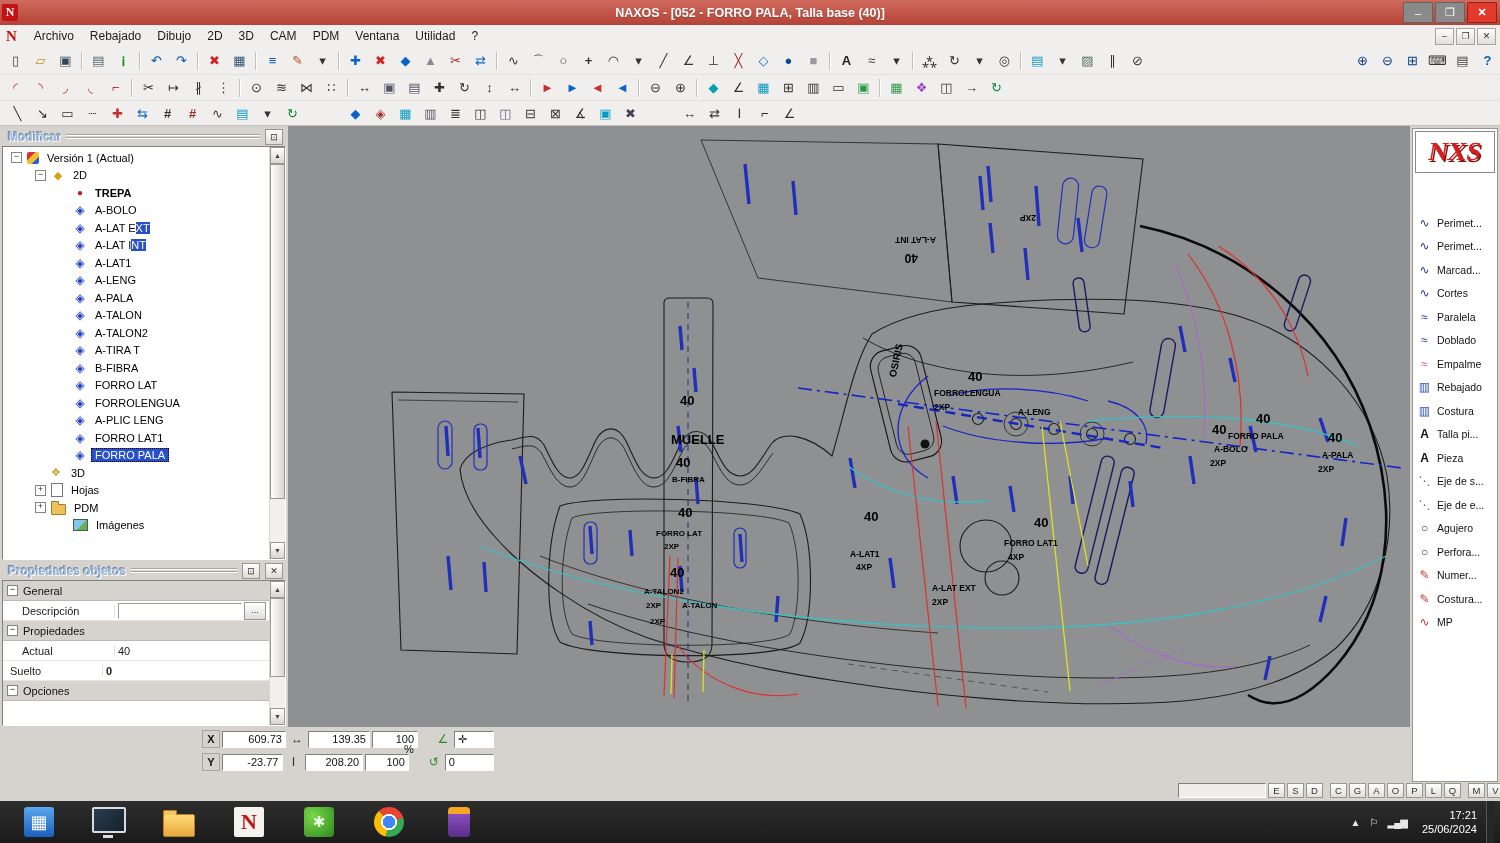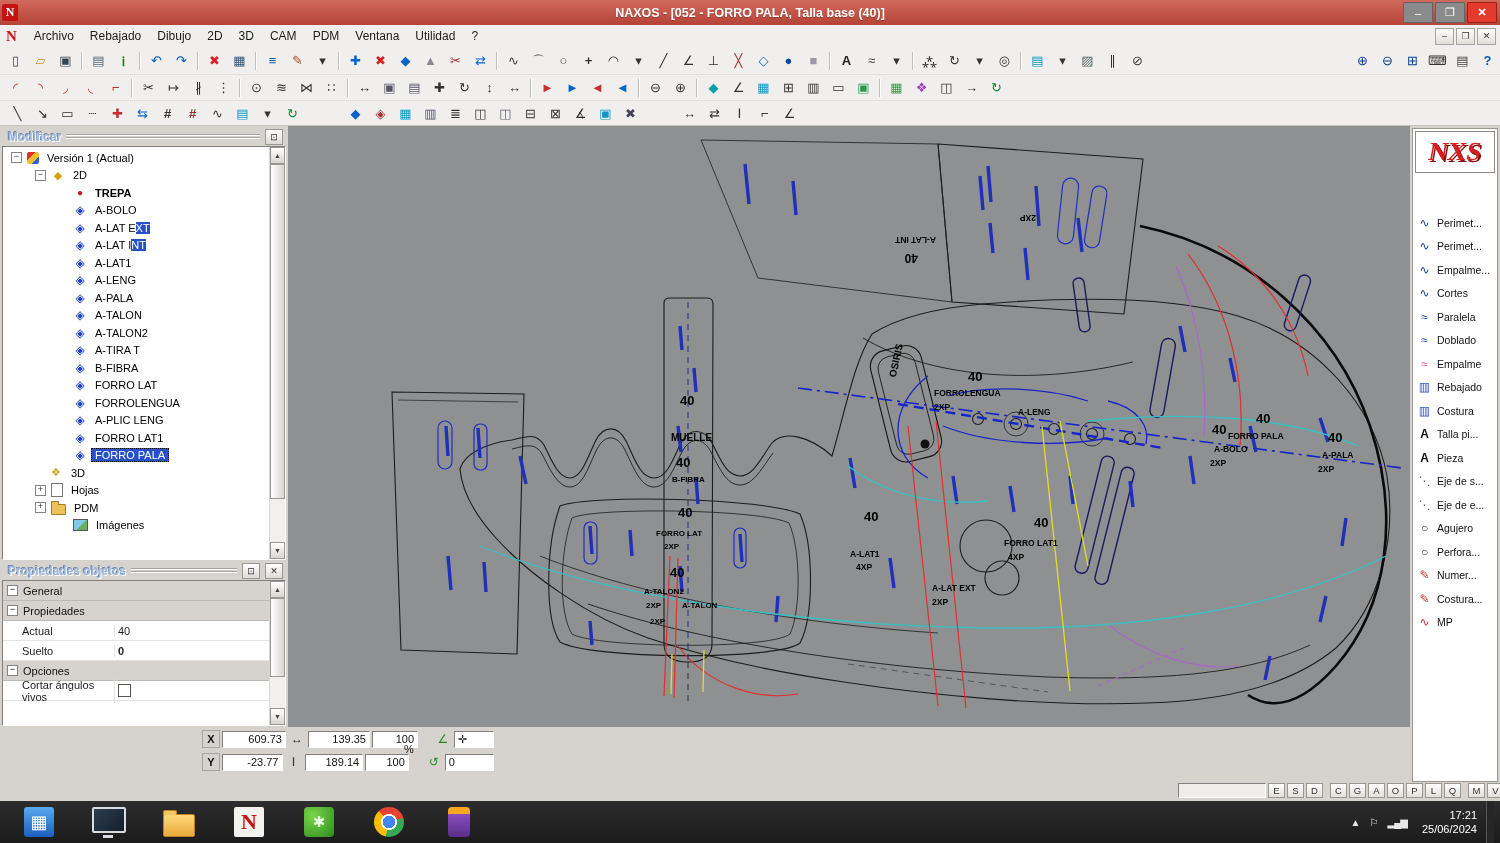--- a/index.html
+++ b/index.html
@@ -508,41 +508,42 @@
       <span class="phdr-lines"></span>
       <span class="phdr-btn">⊡</span>
       <span class="phdr-btn">✕</span>
     </div>
     <div class="pgrid">
       <div class="pgrid-inner" id="pgrid-inner">
           <div class="prow section">
             <span class="psec-box">−</span>
             <span class="plabel">General</span>
           </div>
+          <div class="prow">
+            <span class="plabel" style="margin-left: 14px; width: 92px;">Descripción</span>
+            <span class="pval">
+              <span class="pinput"></span>
+              <span class="pdots">...</span>
+            </span>
+          </div>
           <div class="prow section">
             <span class="psec-box">−</span>
             <span class="plabel">Propiedades</span>
           </div>
           <div class="prow">
             <span class="plabel" style="margin-left: 14px; width: 92px;">Actual</span>
             <span class="pval">40</span>
           </div>
           <div class="prow">
-            <span class="plabel" style="margin-left: 14px; width: 92px;">Suelto</span>
+            <span class="plabel" style="margin-left: 2px; width: 92px;">Suelto</span>
             <span class="pval bold">0</span>
           </div>
           <div class="prow section">
             <span class="psec-box">−</span>
             <span class="plabel">Opciones</span>
-          </div>
-          <div class="prow">
-            <span class="plabel" style="margin-left: 14px; width: 92px;">Cortar ángulos vivos</span>
-            <span class="pval">
-              <span class="pcheck"></span>
-            </span>
           </div>
         </div>
       <div class="sb">
         <div class="sb-btn">▲</div>
         <div class="sb-track">
           <div class="sb-thumb" style="top:0;height:70%"></div>
         </div>
         <div class="sb-btn">▼</div>
       </div>
     </div>
@@ -556,21 +557,21 @@
       <span class="cbox" style="width:54px">139.35</span>
       <span class="cbox" style="width:38px">100</span>
       <span class="csp"></span>
       <span class="cic green">∠</span>
       <span class="cbox left" style="width:32px">✛</span>
     </div>
     <div class="crow">
       <span class="clab">Y</span>
       <span class="cbox" style="width:56px">-23.77</span>
       <span class="cic">Ⅰ</span>
-      <span class="cbox" style="width:54px">189.14</span>
+      <span class="cbox" style="width:54px">208.20</span>
       <span class="cbox" style="width:38px">100</span>
       <span class="csp"></span>
       <span class="cic green">↺</span>
       <span class="cbox left" style="width:44px">0</span>
     </div>
     <span class="pct">%</span>
   </div>
 
   <div id="canvas">
     <svg width="1122" height="601" viewBox="0 0 1122 601">
@@ -671,21 +672,21 @@
         <path d="M810,560 L900,520" stroke-dasharray="5 4"></path>
       </g>
       <g fill="none" stroke-width="1" stroke-dasharray="6 5">
         <path d="M400,176 L400,536" stroke="#203080"></path>
         <path d="M400,536 L400,575" stroke="#333"></path>
         <path d="M560,538 L760,566" stroke="#555"></path>
       </g>
     </svg>
     <div id="canvas-labels">
         <div class="dlab" style="left: 392px; top: 268px; font-size: 13px;">40</div>
-        <div class="dlab" style="left: 383px; top: 307px; font-size: 10px;">MUELLE</div>
+        <div class="dlab" style="left: 383px; top: 307px; font-size: 13px;">MUELLE</div>
         <div class="dlab" style="left: 388px; top: 330px; font-size: 13px;">40</div>
         <div class="dlab" style="left: 384px; top: 350px; font-size: 8px;">B-FIBRA</div>
         <div class="dlab" style="left: 390px; top: 380px; font-size: 13px;">40</div>
         <div class="dlab" style="left: 368px; top: 404px; font-size: 8px;">FORRO LAT</div>
         <div class="dlab" style="left: 376px; top: 417px; font-size: 8px;">2XP</div>
         <div class="dlab" style="left: 382px; top: 440px; font-size: 13px;">40</div>
         <div class="dlab" style="left: 356px; top: 462px; font-size: 8px;">A-TALON2</div>
         <div class="dlab" style="left: 358px; top: 476px; font-size: 8px;">2XP</div>
         <div class="dlab" style="left: 394px; top: 476px; font-size: 8px;">A-TALON</div>
         <div class="dlab" style="left: 362px; top: 492px; font-size: 8px;">2XP</div>
@@ -724,21 +725,21 @@
         <div class="tool">
           <span class="tool-ico" style="color: rgb(34, 60, 140);">∿</span>
           <span>Perimet...</span>
         </div>
         <div class="tool">
           <span class="tool-ico" style="color: rgb(34, 60, 140);">∿</span>
           <span>Perimet...</span>
         </div>
         <div class="tool">
           <span class="tool-ico" style="color: rgb(34, 60, 140);">∿</span>
-          <span>Empalme...</span>
+          <span>Marcad...</span>
         </div>
         <div class="tool">
           <span class="tool-ico" style="color: rgb(34, 60, 140);">∿</span>
           <span>Cortes</span>
         </div>
         <div class="tool">
           <span class="tool-ico" style="color: rgb(34, 60, 140);">≈</span>
           <span>Paralela</span>
         </div>
         <div class="tool">

